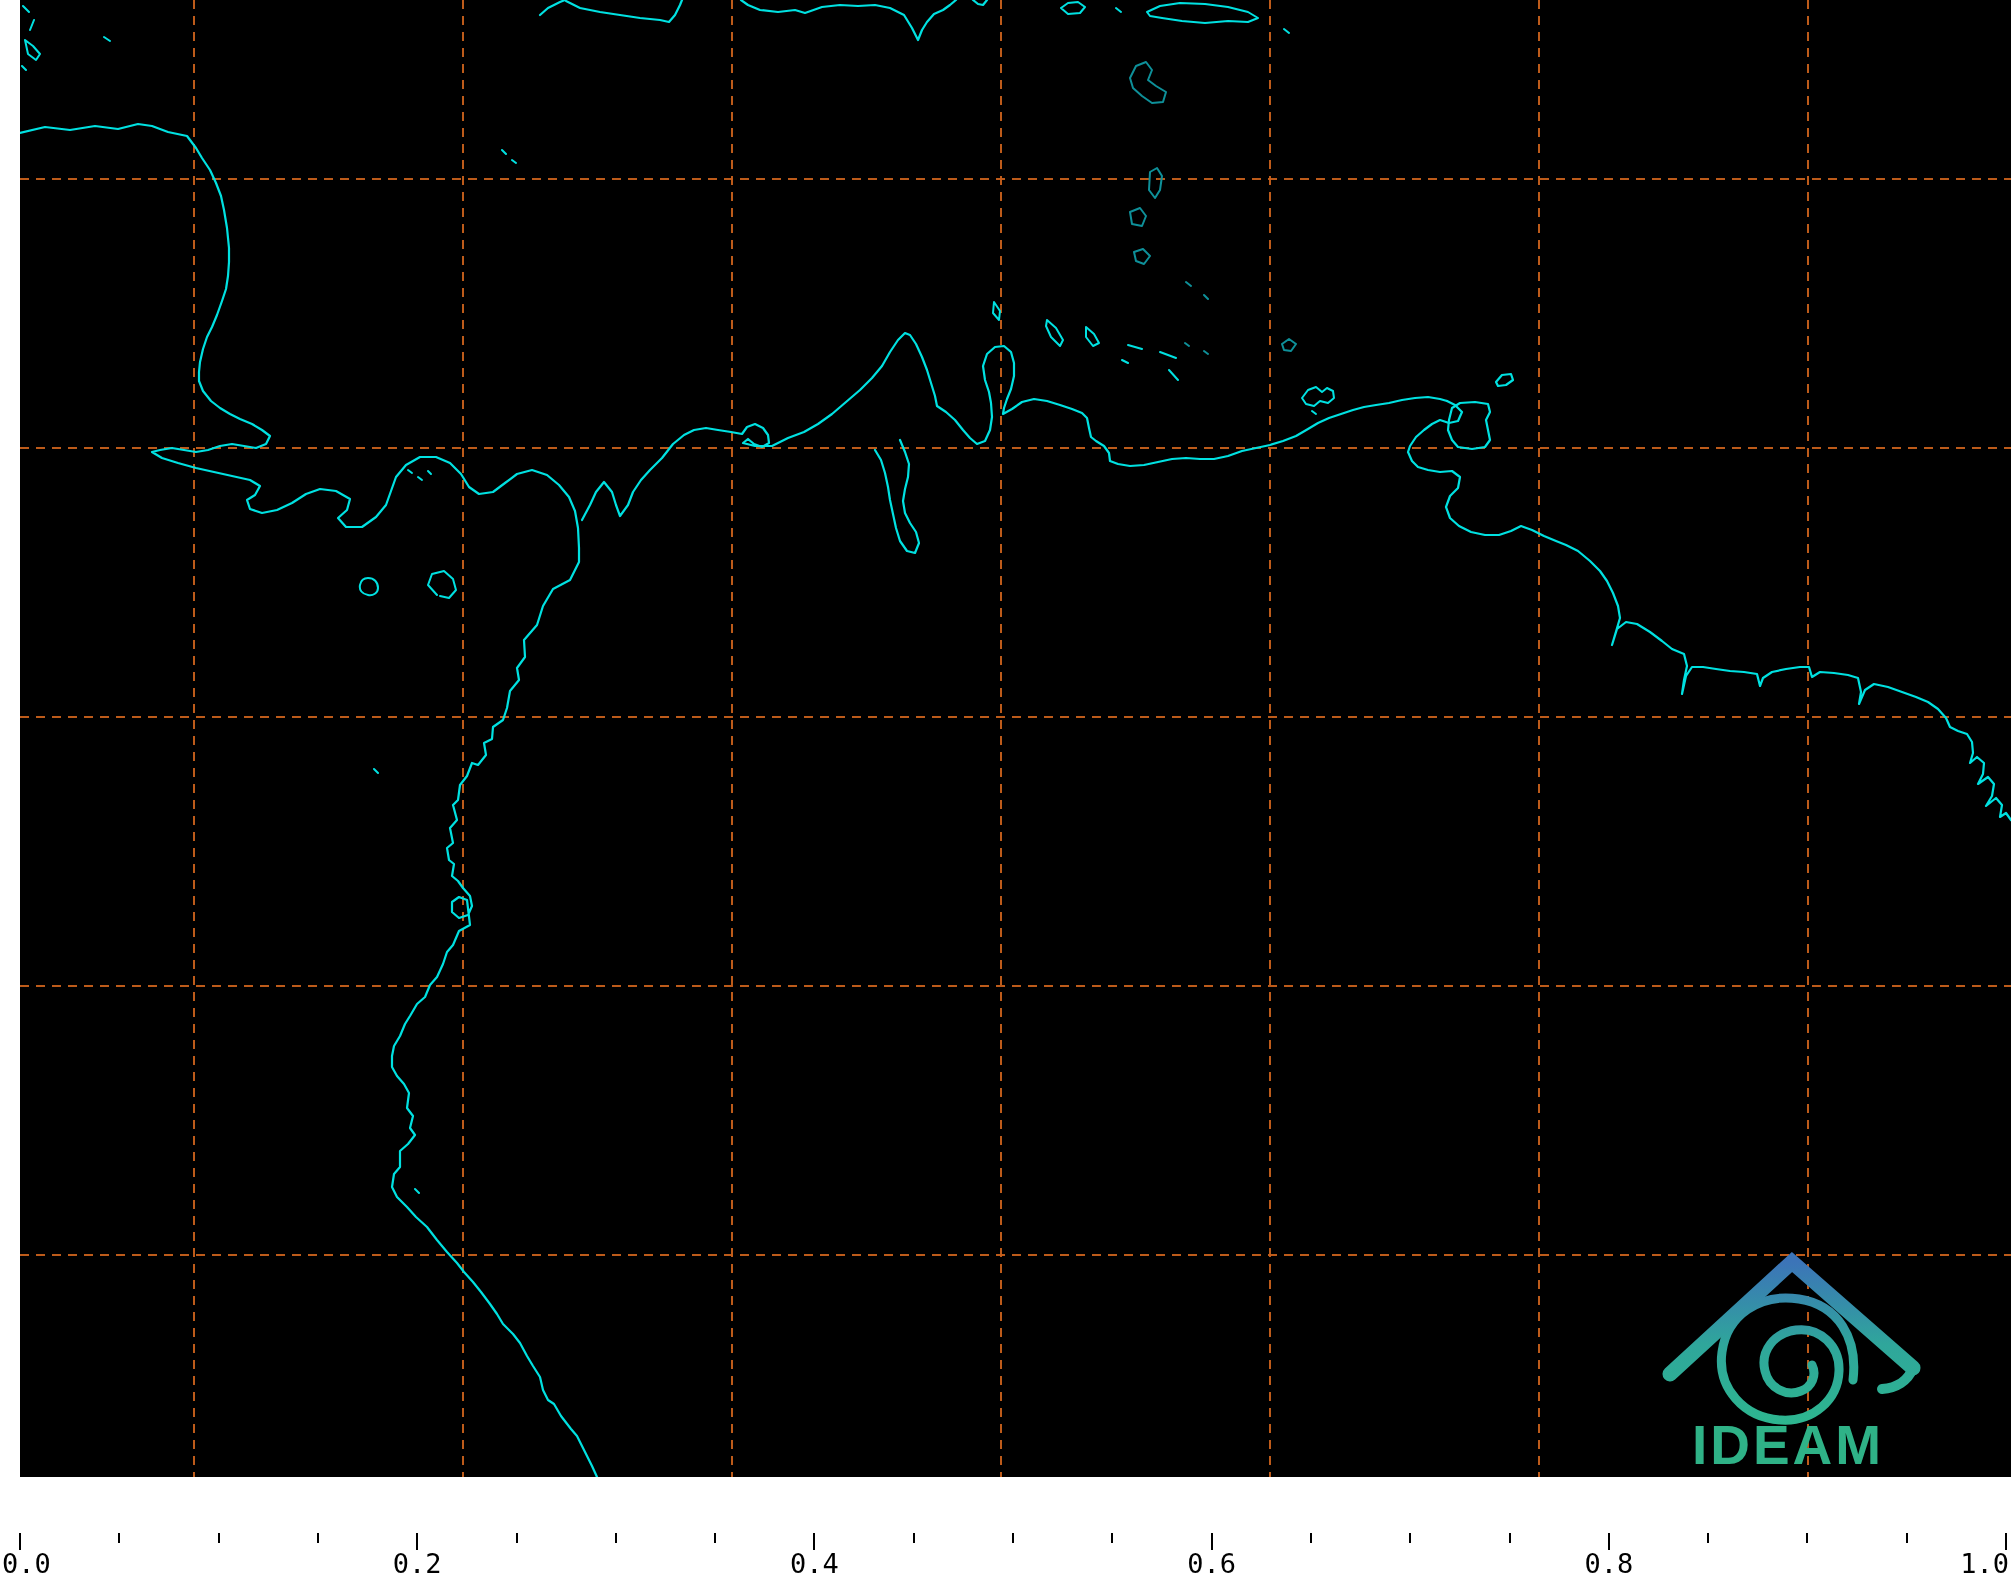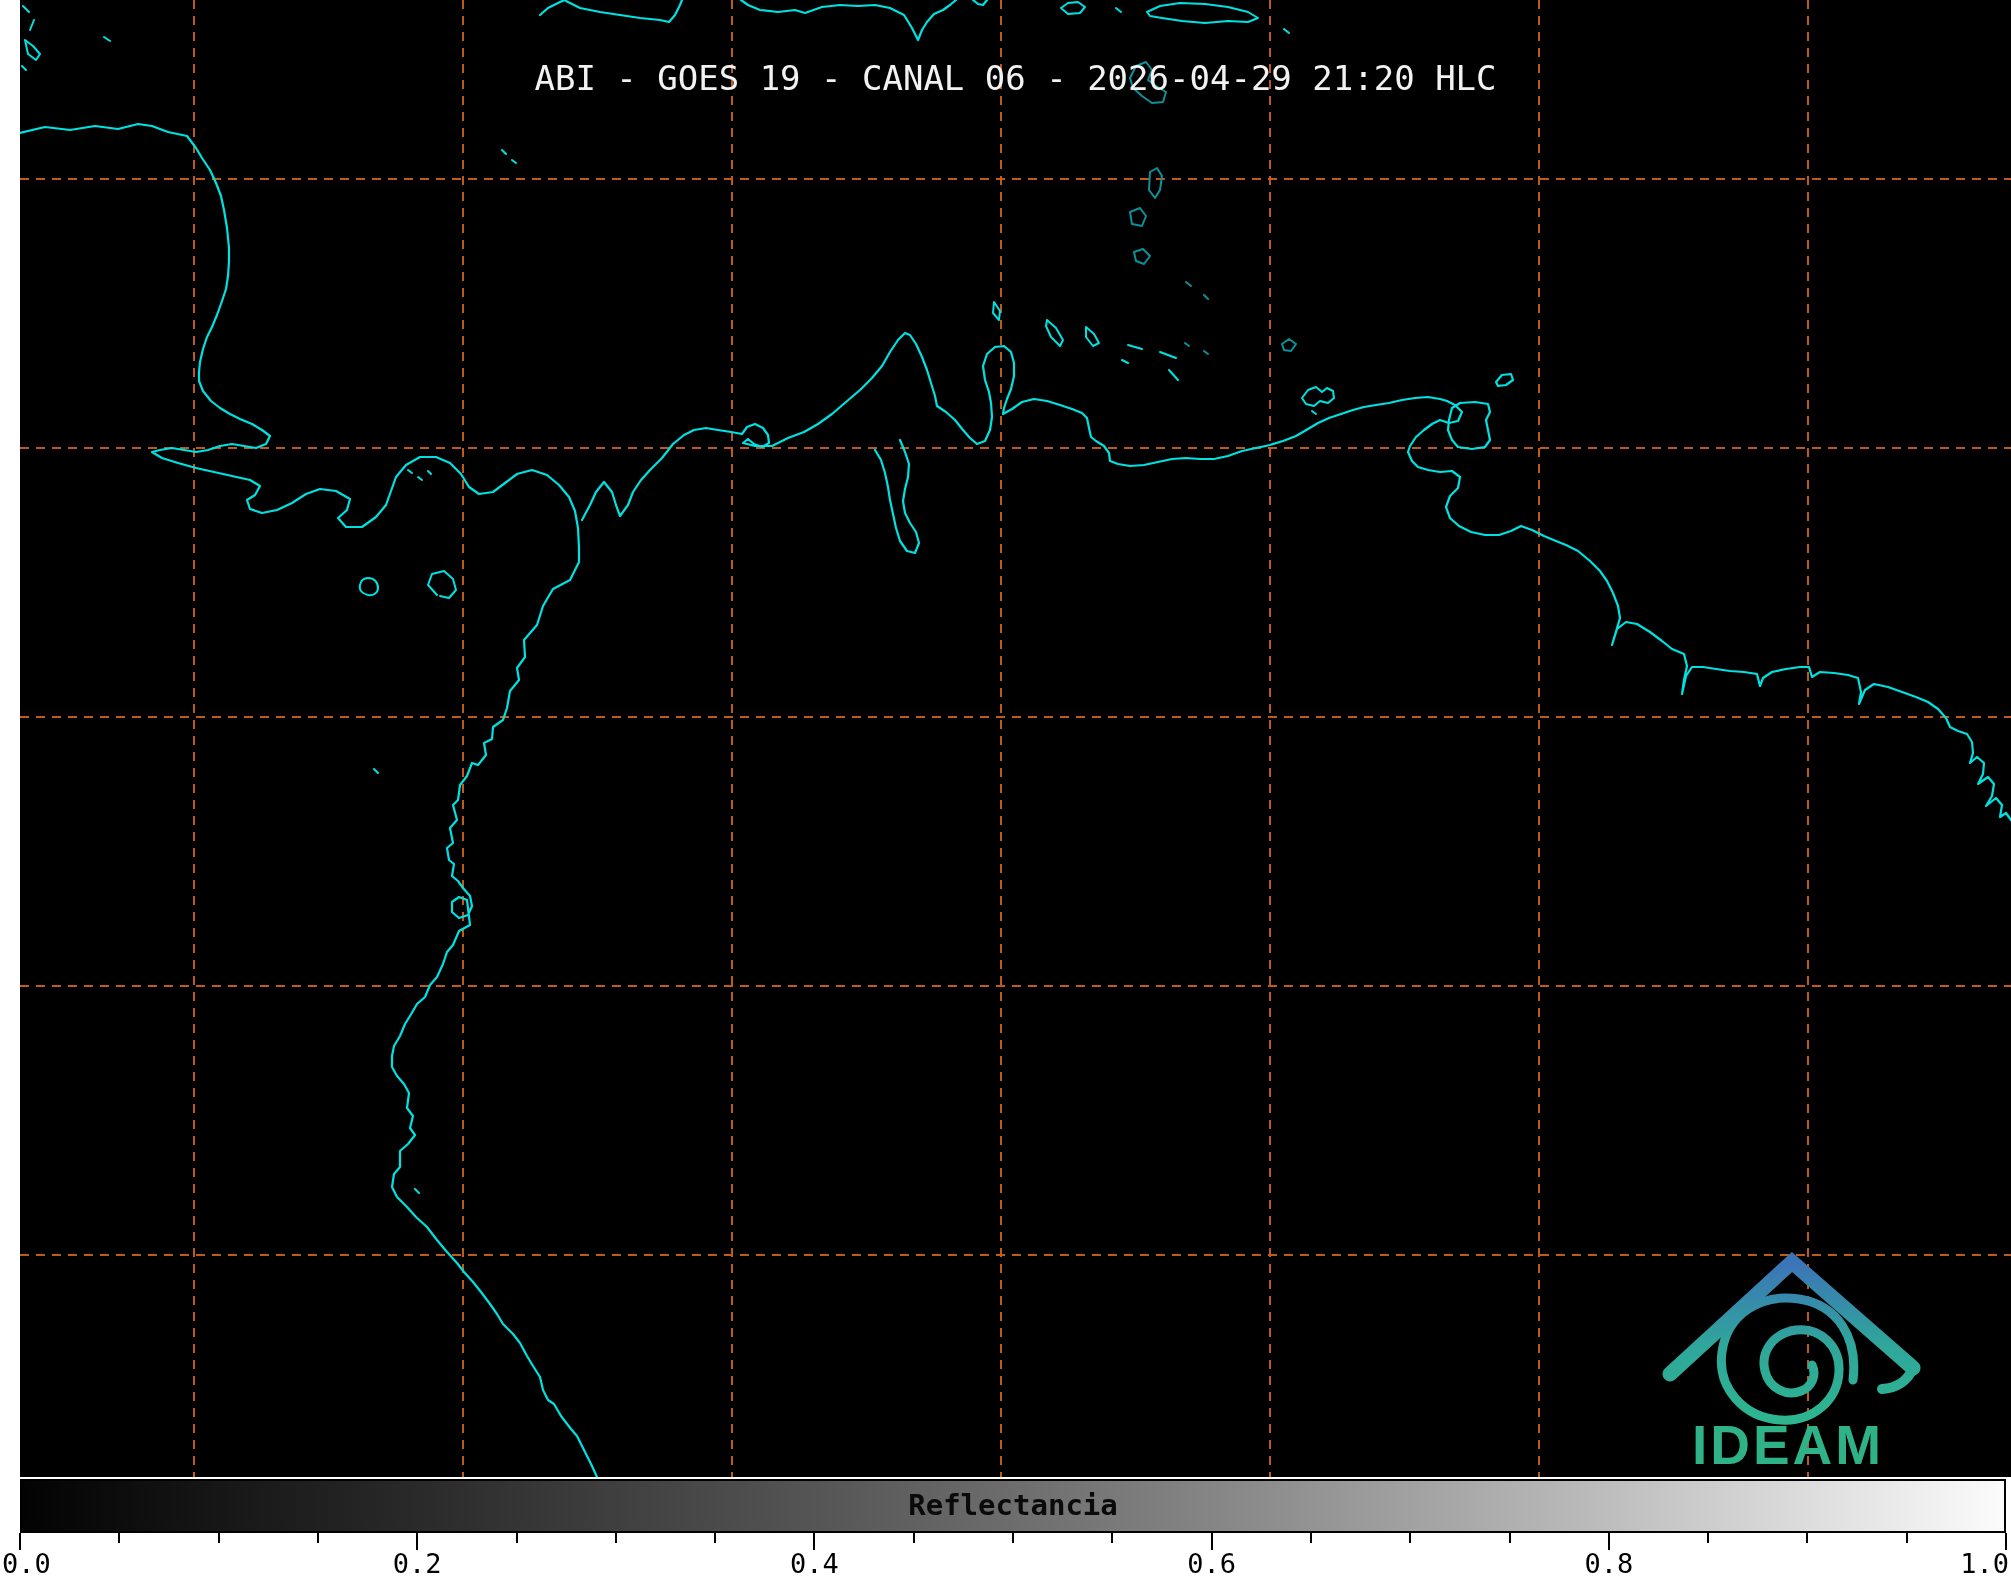--- a/index.html
+++ b/index.html
@@ -182,21 +182,20 @@
 
       <path stroke="#00E1E1" stroke-width="2" d="M 408 470 L 412 473 M 418 477 L 422 480 M 428 471 L 431 474"></path>
 
       <path stroke="#00E1E1" stroke-width="2" d="M 437 595 L 428 585 L 432 574 L 444 571 L 453 579 L 456 590 L 449 598 L 440 596
            M 368 578 C 374 578 378 582 378 588 C 378 593 373 596 368 595 C 362 594 359 590 360 585
            C 361 580 364 578 368 578
            M 374 769 L 378 773
            M 415 1189 L 419 1193"></path>
     </svg>
 
-    <div class="map-title">ABI - GOES 19 - CANAL 06 - 2026-04-29 21:20 HLC</div>
 
     <svg class="layer" viewBox="20 0 1991 1477" fill="none">
       <defs>
         <linearGradient id="lg" x1="0" y1="1262" x2="0" y2="1445" gradientUnits="userSpaceOnUse">
           <stop offset="0" stop-color="#3C74B8"></stop>
           <stop offset="0.45" stop-color="#2FA69B"></stop>
           <stop offset="1" stop-color="#2DBA8C"></stop>
         </linearGradient>
       </defs>
       <g>
@@ -204,23 +203,20 @@
         <path stroke="url(#lg)" stroke-width="10" stroke-linecap="round" d="M 1913 1368 C 1908 1381 1896 1388 1882 1389"></path>
         <path stroke="url(#lg)" stroke-width="9" stroke-linecap="round" d="M 1853 1380 C 1858 1338 1838 1305 1799 1299 C 1760 1293 1727 1315 1722 1352
                  C 1717 1388 1744 1418 1781 1420 C 1813 1422 1838 1400 1839 1371
                  C 1840 1346 1820 1327 1796 1330 C 1774 1333 1760 1351 1765 1371
                  C 1769 1388 1786 1397 1801 1391 C 1812 1387 1817 1375 1812 1365"></path>
       </g>
       <text x="1788" y="1464" text-anchor="middle" font-family="Liberation Sans, sans-serif" font-size="55" font-weight="bold" letter-spacing="3" fill="#2FB287">IDEAM</text>
     </svg>
   </div>
 
-  <div class="colorbar">
-    <span class="colorbar-label">Reflectancia</span>
-  </div>
 
   <div id="axis">
       <div class="tick minor" style="left: 118.3px;"></div>
       <div class="tick minor" style="left: 217.6px;"></div>
       <div class="tick minor" style="left: 316.9px;"></div>
       <div class="tick minor" style="left: 515.5px;"></div>
       <div class="tick minor" style="left: 614.8px;"></div>
       <div class="tick minor" style="left: 714.1px;"></div>
       <div class="tick minor" style="left: 912.7px;"></div>
       <div class="tick minor" style="left: 1012px;"></div>

